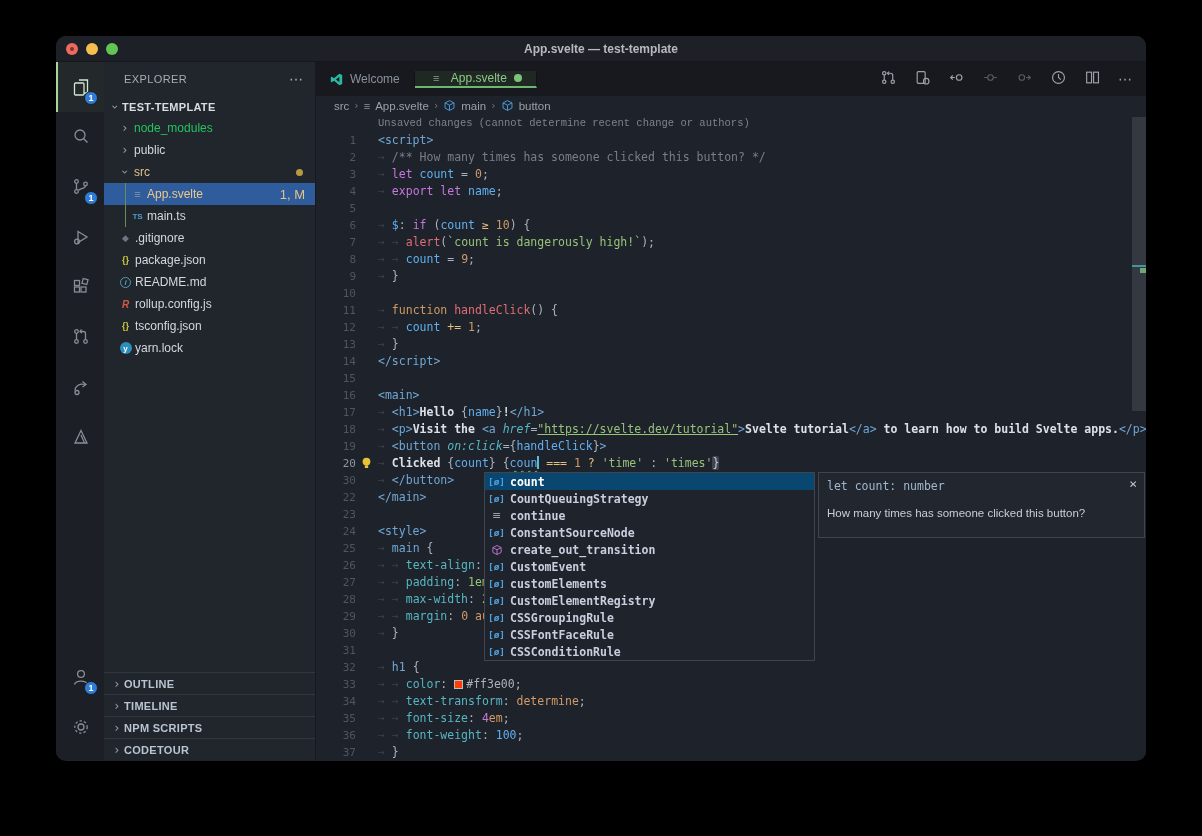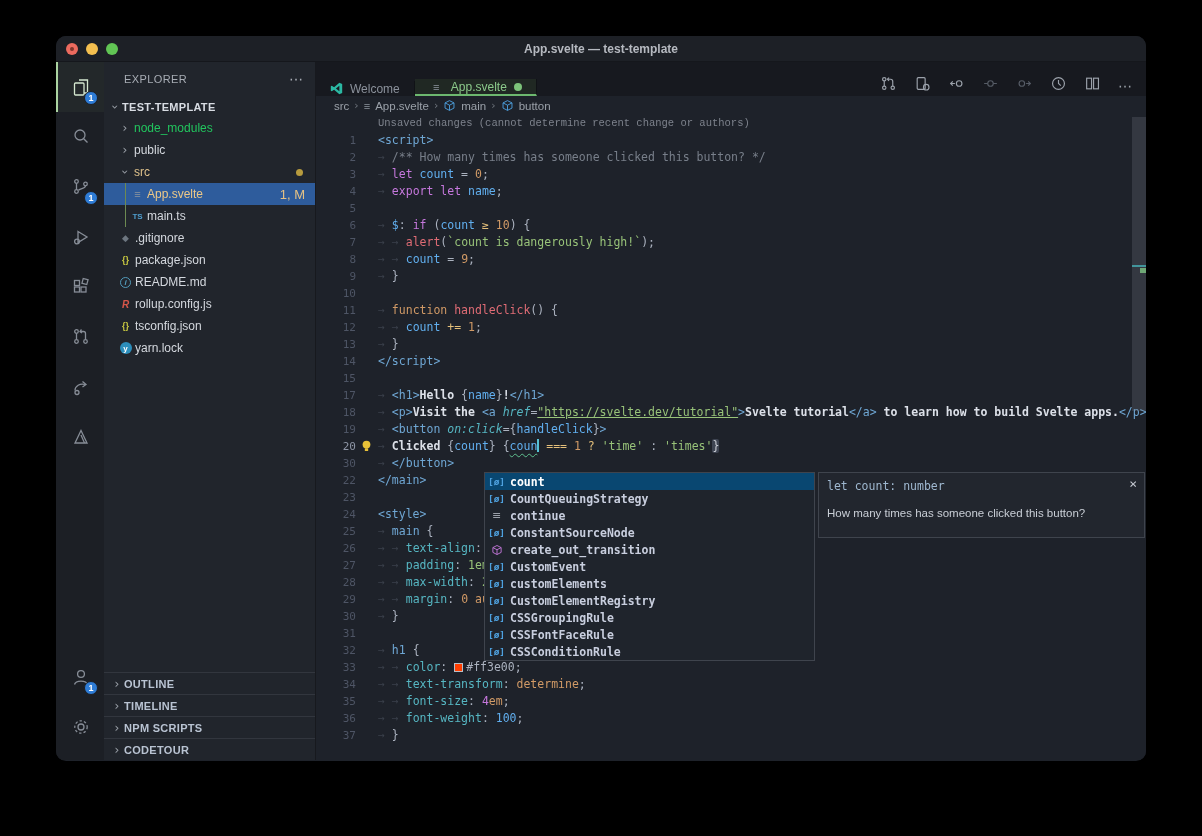--- a/index.html
+++ b/index.html
@@ -63,21 +63,21 @@
   .fi-yarn { background:#2c8ebb; color:#fff; width:12px; height:12px; border-radius:50%;
     font-size:8px; font-weight:700; }
   .fi-info { width:11px; height:11px; border:1px solid #519aba; border-radius:50%;
     color:#519aba; font-size:8px; font-weight:700; font-style:italic; }
   .sb-bottom { margin-top:auto; }
   .sect { height:22px; display:flex; align-items:center; border-top:1px solid #32363e; padding-left:6px; }
   .sect .t { font-size:11px; font-weight:700; color:#b9c3d2; letter-spacing:.3px; }
 
   
   .editor { flex:1; display:flex; flex-direction:column; background:#1e222a; min-width:0; }
-  .tabbar { height:34px; background:#17191f; display:flex; align-items:flex-end; }
+  .tabbar { height:34px; background:#17191f; display:flex; align-items:center; }
   .tab { display:flex; align-items:center; gap:7px; padding:0 14px; font-size:12px; color:#8b919b;
     background:#17191f; border-right:1px solid #101216; }
   .tab.active { background:#202823; color:#8bc98a; border-bottom:2px solid #6db86f; }
   .dot-mod { width:8px; height:8px; border-radius:50%; background:#7cc379; }
   .tab-actions { margin-left:auto; display:flex; align-items:center; gap:17px; padding-right:14px; }
   .ta-ico svg { stroke:#9ba1aa; fill:none; stroke-width:1.1; }
   .ta-ico.dim svg { stroke:#565c66; }
   .ta-more { color:#9ba1aa; font-size:14px; }
 
   .breadcrumbs { height:19px; display:flex; align-items:center; gap:5px; padding-left:18px;
@@ -412,20 +412,21 @@
             <div class="cl"><span class="ln">6</span><span class="content"><span class="tk-ws">→ </span><span class="tk-var">$</span><span class="tk-pl">: </span><span class="tk-kw">if</span><span class="tk-pl"> (</span><span class="tk-var">count</span><span class="tk-op"> ≥ </span><span class="tk-num">10</span><span class="tk-pl">) {</span></span></div>
             <div class="cl"><span class="ln">7</span><span class="content"><span class="tk-ws">→ </span><span class="tk-ws">→ </span><span class="tk-fn">alert</span><span class="tk-pl">(</span><span class="tk-str">`count is dangerously high!`</span><span class="tk-pl">);</span></span></div>
             <div class="cl"><span class="ln">8</span><span class="content"><span class="tk-ws">→ </span><span class="tk-ws">→ </span><span class="tk-var">count</span><span class="tk-pl"> = </span><span class="tk-num">9</span><span class="tk-pl">;</span></span></div>
             <div class="cl"><span class="ln">9</span><span class="content"><span class="tk-ws">→ </span><span class="tk-pl">}</span></span></div>
             <div class="cl"><span class="ln">10</span><span class="content"></span></div>
             <div class="cl"><span class="ln">11</span><span class="content"><span class="tk-ws">→ </span><span class="tk-kwo">function </span><span class="tk-fn">handleClick</span><span class="tk-pl">() {</span></span></div>
             <div class="cl"><span class="ln">12</span><span class="content"><span class="tk-ws">→ </span><span class="tk-ws">→ </span><span class="tk-var">count</span><span class="tk-op"> += </span><span class="tk-num">1</span><span class="tk-pl">;</span></span></div>
             <div class="cl"><span class="ln">13</span><span class="content"><span class="tk-ws">→ </span><span class="tk-pl">}</span></span></div>
             <div class="cl"><span class="ln">14</span><span class="content"><span class="tk-tag">&lt;/script&gt;</span></span></div>
             <div class="cl"><span class="ln">15</span><span class="content"></span></div>
+            <div class="cl"><span class="ln">16</span><span class="content"><span class="tk-tag">&lt;main&gt;</span></span></div>
             <div class="cl"><span class="ln">17</span><span class="content"><span class="tk-ws">→ </span><span class="tk-tag">&lt;h1&gt;</span><span class="tk-txt">Hello </span><span class="tk-pl">{</span><span class="tk-var">name</span><span class="tk-pl">}</span><span class="tk-txt">!</span><span class="tk-tag">&lt;/h1&gt;</span></span></div>
             <div class="cl"><span class="ln">18</span><span class="content"><span class="tk-ws">→ </span><span class="tk-tag">&lt;p&gt;</span><span class="tk-txt">Visit the </span><span class="tk-tag">&lt;a </span><span class="tk-attr">href</span><span class="tk-pl">=</span><span class="tk-lnk">"https://svelte.dev/tutorial"</span><span class="tk-tag">&gt;</span><span class="tk-txt">Svelte tutorial</span><span class="tk-tag">&lt;/a&gt;</span><span class="tk-txt"> to learn how to build Svelte apps.</span><span class="tk-tag">&lt;/p&gt;</span></span></div>
             <div class="cl"><span class="ln">19</span><span class="content"><span class="tk-ws">→ </span><span class="tk-tag">&lt;button </span><span class="tk-attr">on:click</span><span class="tk-pl">={</span><span class="tk-var">handleClick</span><span class="tk-pl">}</span><span class="tk-tag">&gt;</span></span></div>
             <div class="cl"><span class="ln act">20</span><span class="bulb"><svg width="13" height="14" viewBox="0 0 14 15">
                   <circle cx="7" cy="6" r="4.2" fill="#e8c138"></circle>
                   <rect x="5.2" y="10" width="3.6" height="3" rx="0.5" fill="#e8c138"></rect>
                 </svg></span><span class="content"><span class="tk-ws">→ </span><span class="tk-txt">Clicked </span><span class="tk-pl">{</span><span class="tk-var">count</span><span class="tk-pl">} </span><span class="tk-pl">{</span><span class="tk-sq">coun</span><span class="cur"></span><span class="tk-op"> === </span><span class="tk-num">1</span><span class="tk-op"> ? </span><span class="tk-str">'time'</span><span class="tk-pl"> : </span><span class="tk-str">'times'</span><span class="tk-hb">}</span></span></div>
             <div class="cl"><span class="ln">30</span><span class="content"><span class="tk-ws">→ </span><span class="tk-tag">&lt;/button&gt;</span></span></div>
             <div class="cl"><span class="ln">22</span><span class="content"><span class="tk-tag">&lt;/main&gt;</span></span></div>
             <div class="cl"><span class="ln">23</span><span class="content"></span></div>

